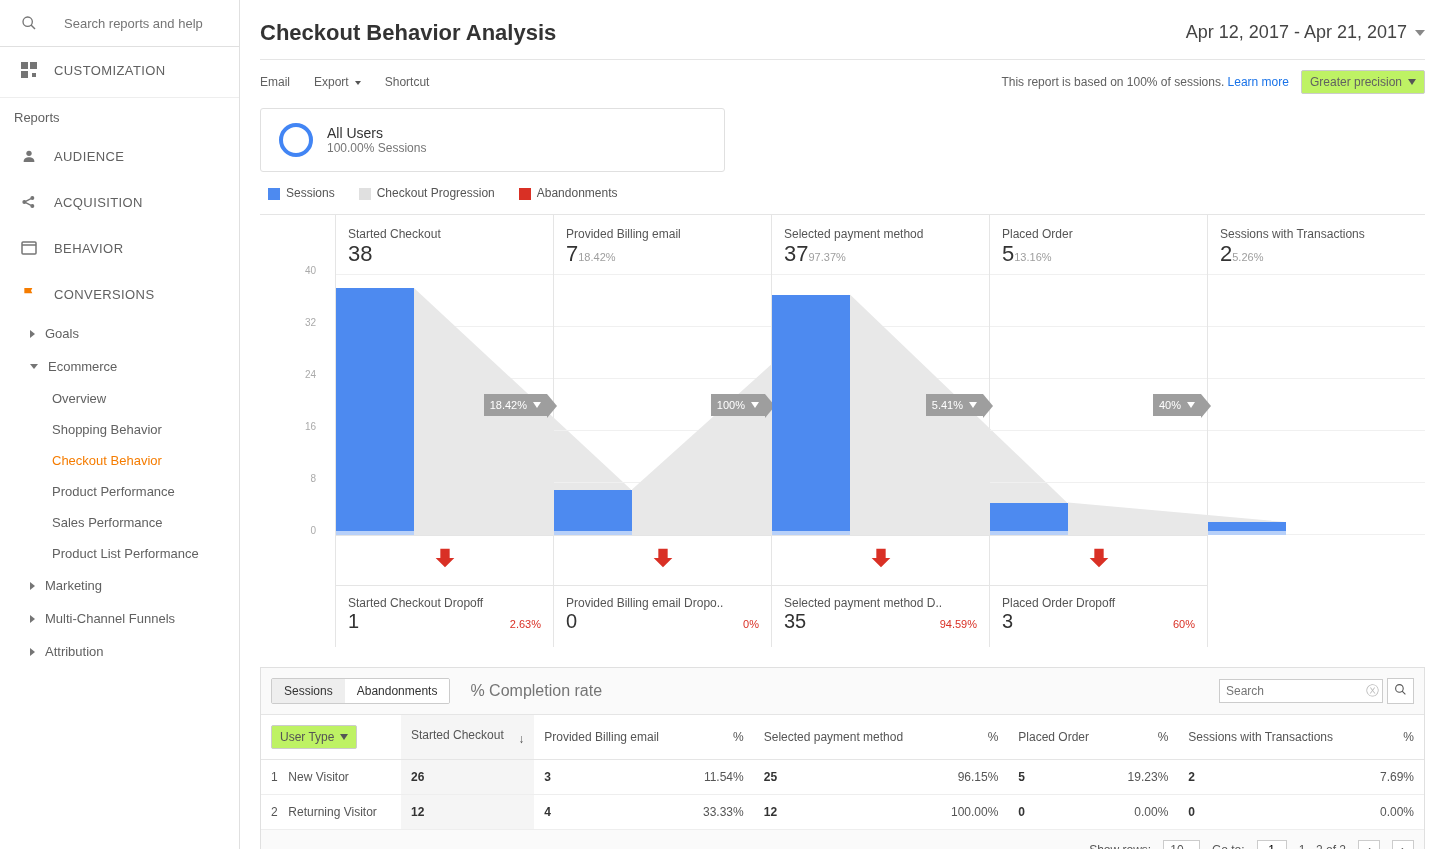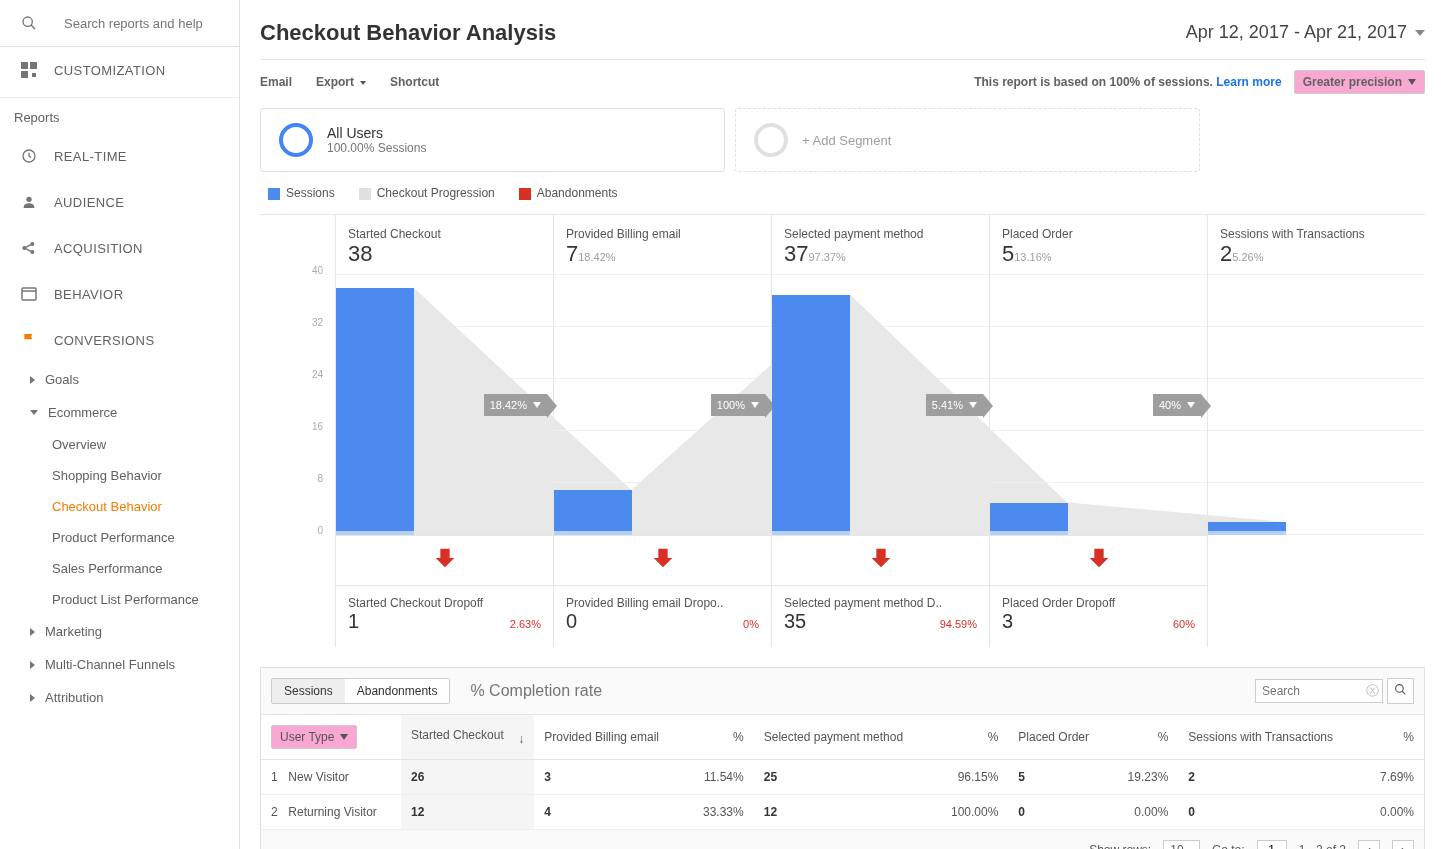--- a/index.html
+++ b/index.html
@@ -16,25 +16,25 @@
 .subsub-item.active { color: #f57c00; font-weight: 500; }
 .icon-box { width: 22px; height: 18px; display: inline-flex; align-items: center; justify-content: center; font-size: 16px; color: #757575; flex-shrink: 0; }
 .tri-right { width: 0; height: 0; border-top: 4px solid transparent; border-bottom: 4px solid transparent; border-left: 5px solid #757575; }
 .tri-down { width: 0; height: 0; border-left: 4px solid transparent; border-right: 4px solid transparent; border-top: 5px solid #757575; }
 .tri-down-sm { width: 0; height: 0; border-left: 3px solid transparent; border-right: 3px solid transparent; border-top: 4px solid #555; display: inline-block; margin-left: 6px; vertical-align: middle; }
 
 .main { flex: 1; padding: 0 20px 20px 20px; }
 .titlebar { display: flex; justify-content: space-between; align-items: flex-start; padding: 20px 0 10px 0; border-bottom: 1px solid #e5e5e5; }
 .title { font-size: 22px; font-weight: 700; color: #333; }
 .date-ctrl { display: flex; align-items: center; gap: 8px; font-size: 18px; color: #444; cursor: pointer; padding: 2px 0 6px 0;}
-.actionbar { display: flex; justify-content: space-between; align-items: center; padding: 10px 0; color: #616161; font-weight: bold; }
+.actionbar { display: flex; justify-content: space-between; align-items: center; padding: 10px 0; color: #616161; }
 .actionbar .left { display: flex; gap: 24px; font-size: 12px; }
 .actionbar .right { display: flex; align-items: center; gap: 12px; font-size: 12px; }
 .link { color: #1a73e8; }
-.dropdown-btn { border: 1px solid #ccc; background: #f9a8d4; padding: 4px 8px; font-size: 12px; border-radius: 2px; display: inline-flex; align-items: center; gap: 6px; cursor: pointer; }
+.dropdown-btn { border: 1px solid #ccc; background: #bef264; padding: 4px 8px; font-size: 12px; border-radius: 2px; display: inline-flex; align-items: center; gap: 6px; cursor: pointer; }
 
 .segments { display: flex; gap: 10px; margin-top: 4px; }
 .seg-card { border: 1px solid #e0e0e0; border-radius: 3px; width: 465px; padding: 14px 18px; display: flex; align-items: center; gap: 14px; background: #fff; }
 .seg-card.dashed { border-style: dashed; color: #9e9e9e; }
 .donut { width: 34px; height: 34px; border: 4px solid #4285f4; border-radius: 50%; }
 .donut.grey { border-color: #e0e0e0; }
 .seg-title { font-weight: 500; color: #333; font-size: 14px; }
 .seg-sub { font-size: 12px; color: #757575; }
 
 .legend { display: flex; gap: 24px; padding: 14px 8px; font-size: 12px; color: #555; align-items: center; }
@@ -43,41 +43,41 @@
 .funnel-table { display: flex; border-top: 1px solid #e5e5e5; }
 .axis-col { width: 75px; position: relative; }
 .funnel-col { flex: 1; border-left: 1px solid #e5e5e5; display: flex; flex-direction: column; }
 .fcol-head { padding: 12px 10px 8px 12px; }
 .fcol-label { font-size: 12px; color: #555; white-space: nowrap; overflow: hidden; text-overflow: ellipsis; }
 .fcol-val-row { display: flex; justify-content: flex-start; align-items: baseline; }
 .fcol-val { font-size: 22px; color: #333; }
 .fcol-pct { font-size: 11px; color: #9e9e9e; }
 .chart-area { height: 260px; position: relative; }
 .grid-line { position: absolute; left: 0; right: 0; border-top: 1px solid #f0f0f0; }
-.axis-label { position: absolute; right: 12px; font-size: 10px; color: #aaa; transform: translateY(-50%); }
+.axis-label { position: absolute; right: 19px; font-size: 10px; color: #aaa; transform: translateY(-50%); }
 .bar { position: absolute; bottom: 0; width: 36%; left: 0; background: #4d8af0; }
 .bar .thin { position: absolute; bottom: 0; left: 0; right: 0; height: 4px; background: rgba(255,255,255,0.6); }
 .flow-poly { position: absolute; bottom: 0; left: 36%; right: 0; }
 .tag { position: absolute; top: 50%; right: 6px; transform: translateY(-50%); background: #9e9e9e; color: #fff; font-size: 11px; padding: 5px 6px; display: flex; align-items: center; gap: 6px; }
 .tag::after { content: ""; position: absolute; right: -10px; top: 0; bottom: 0; width: 0; height: 0; border-top: 12px solid transparent; border-bottom: 12px solid transparent; border-left: 10px solid #9e9e9e; }
 .dropoff-row { text-align: center; padding: 8px 0 10px 0; border-top: 1px solid #e5e5e5; border-bottom: 1px solid #e5e5e5; }
 .dropoff-box { padding: 10px 12px 14px 12px; }
 .dropoff-label { font-size: 12px; color: #555; white-space: nowrap; overflow: hidden; text-overflow: ellipsis; }
 .dropoff-val-row { display: flex; justify-content: space-between; align-items: baseline; }
 .dropoff-val { font-size: 20px; color: #333; }
 .dropoff-pct { font-size: 11px; color: #d93025; }
 
 .table-wrap { border: 1px solid #e0e0e0; margin-top: 20px; }
 .table-top { display: flex; justify-content: space-between; align-items: center; padding: 10px 10px; background: #fafafa; border-bottom: 1px solid #e5e5e5; }
 .toggle-group { display: inline-flex; border: 1px solid #ccc; border-radius: 2px; overflow: hidden; }
 .toggle-btn { padding: 5px 12px; font-size: 12px; background: #fff; cursor: pointer; }
 .toggle-btn.active { background: #eee; font-weight: 500; }
 .comp-label { font-size: 16px; color: #757575; margin-left: 20px; }
 .search-box { display: flex; align-items: center; gap: 4px; }
-.search-box input { border: 1px solid #ccc; padding: 4px 20px 4px 6px; font-size: 12px; width: 128px; }
+.search-box input { border: 1px solid #ccc; padding: 4px 20px 4px 6px; font-size: 12px; width: 164px; }
 .search-box .btn { border: 1px solid #ccc; padding: 4px 6px; background: #fff; cursor: pointer; }
 table.data { width: 100%; border-collapse: collapse; font-size: 12px; }
 table.data th { text-align: left; font-weight: 400; color: #555; padding: 10px 10px; border-bottom: 1px solid #e5e5e5; background: #fff; }
 table.data th.shaded, table.data td.shaded { background: #f5f5f5; }
 table.data th.num, table.data td.num { text-align: right; }
 table.data td { padding: 10px 10px; border-bottom: 1px solid #eee; color: #555; }
 table.data td.bold { font-weight: 700; color: #333; }
 .pager { display: flex; justify-content: flex-end; align-items: center; gap: 12px; padding: 10px; font-size: 12px; color: #555; background: #fafafa;}
 .sel, .pginput { border: 1px solid #ccc; padding: 2px 6px; font-size: 12px; background: #fff; }
 .nav-btn { border: 1px solid #ccc; background: #fff; width: 22px; height: 20px; display: inline-flex; align-items: center; justify-content: center; cursor: pointer; }
@@ -108,29 +108,20 @@
             <rect x="11" y="11" width="4" height="4"></rect>
           </svg>
       </span>
       <span>CUSTOMIZATION</span>
     </div>
     <div style="border-top:1px solid #eee;margin-top:4px;"></div>
     <div class="side-label-plain">Reports</div>
 
     <div class="side-item section-head">
       <span class="icon-box">
-          <svg width="16" height="16" viewBox="0 0 24 24" fill="none" stroke="#757575" stroke-width="2">
-            <circle cx="12" cy="12" r="9"></circle>
-            <path d="M12 7v5l3 2"></path>
-          </svg>
-        </span>
-      <span>REAL-TIME</span>
-    </div>
-    <div class="side-item section-head">
-      <span class="icon-box">
           <svg width="16" height="16" viewBox="0 0 24 24" fill="#757575">
             <circle cx="12" cy="8" r="4"></circle>
             <path d="M4 20c0-4 4-6 8-6s8 2 8 6v1H4z"></path>
           </svg>
         </span>
       <span>AUDIENCE</span>
     </div>
     <div class="side-item section-head">
       <span class="icon-box">
           <svg width="16" height="16" viewBox="0 0 24 24" fill="none" stroke="#757575" stroke-width="2">
@@ -211,24 +202,20 @@
       </div>
     </div>
 
     <div class="segments">
       <div class="seg-card">
         <div class="donut"></div>
         <div>
           <div class="seg-title">All Users</div>
           <div class="seg-sub">100.00% Sessions</div>
         </div>
-      </div>
-      <div class="seg-card dashed">
-        <div class="donut grey"></div>
-        <div>+ Add Segment</div>
       </div>
     </div>
 
     <div class="legend">
       <span><span class="swatch" style="background:#4d8af0;"></span><span>Sessions</span></span>
       <span><span class="swatch" style="background:#e0e0e0;"></span><span>Checkout Progression</span></span>
       <span><span class="swatch" style="background:#d93025;"></span><span>Abandonments</span></span>
     </div>
 
     <div class="funnel-table">

